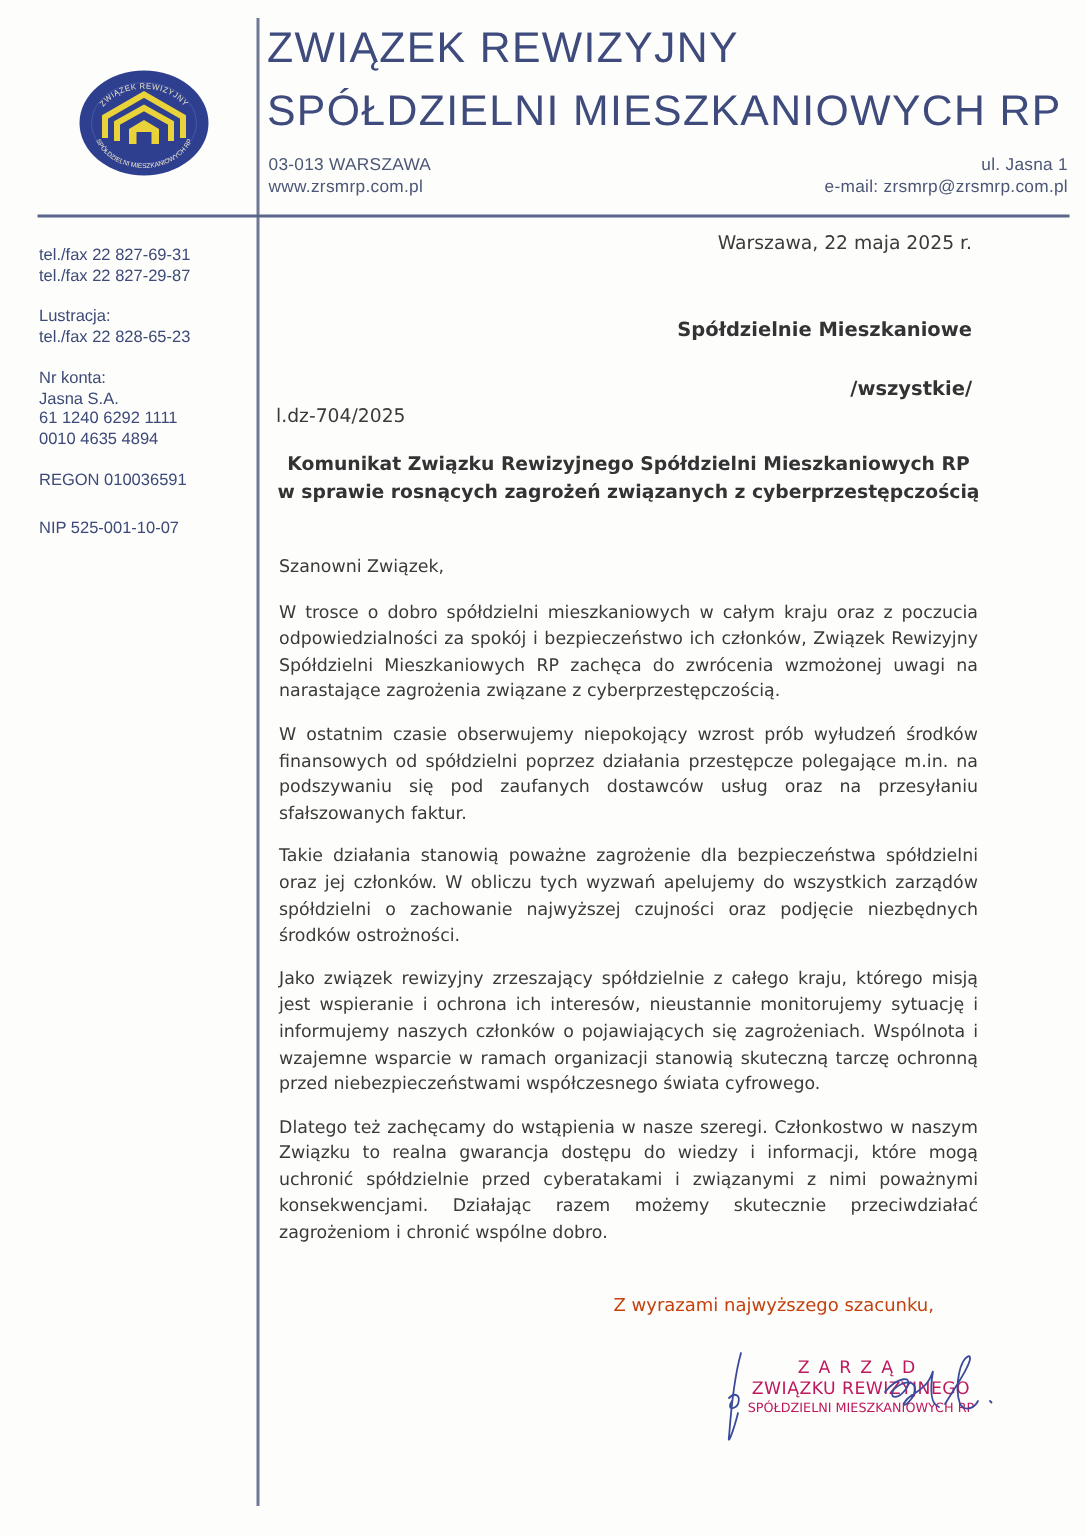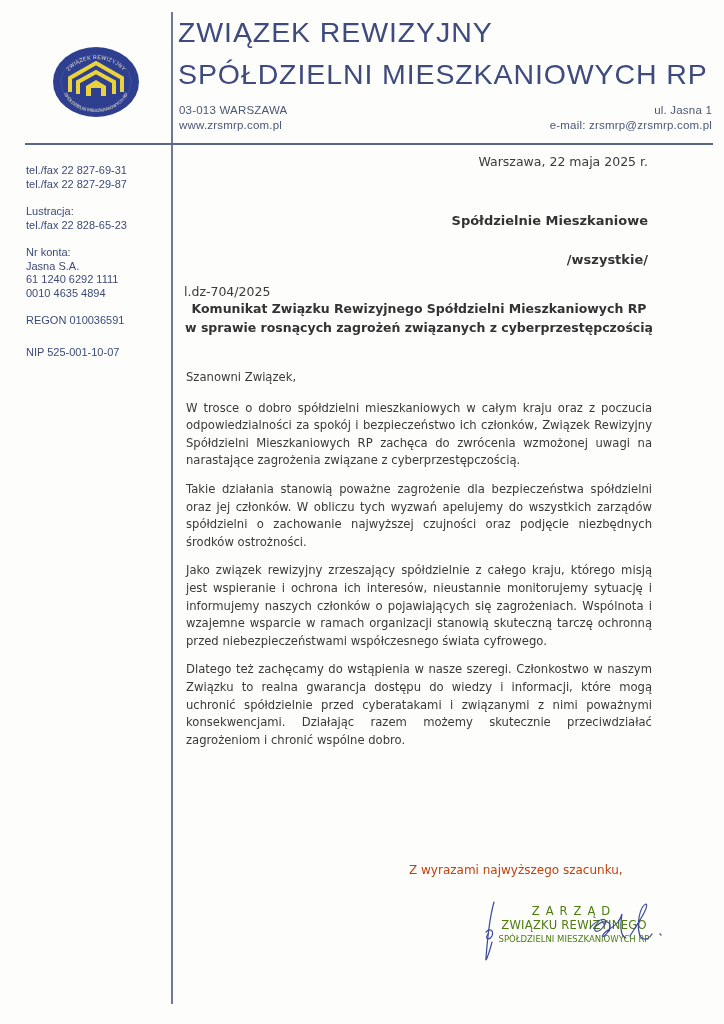--- a/index.html
+++ b/index.html
@@ -27,30 +27,30 @@
     .sidebar { position: absolute; left: 26px; top: 164px; width: 140px; font-size: 11px; color: #3d4a78; line-height: 13.5px; }
     .sb-block { margin-bottom: 14px; }
     .sb-line { display: block; white-space: nowrap; }
 
     
     .doc { font-family: "DejaVu Sans", sans-serif; color: #3a3a3a; }
     .date { position: absolute; right: 76px; top: 154px; font-size: 12.5px; color: #3a3a3a; white-space: nowrap; }
     .addressee { position: absolute; right: 76px; font-size: 13px; font-weight: bold; color: #333; white-space: nowrap; }
     .addressee.a1 { top: 213px; }
     .addressee.a2 { top: 252px; }
-    .ref { position: absolute; left: 184px; top: 269px; font-size: 12.5px; color: #3a3a3a; margin-top: 15px; }
+    .ref { position: absolute; left: 184px; top: 269px; font-size: 12.5px; color: #3a3a3a; }
     .subject { position: absolute; left: 184px; width: 470px; top: 299px; text-align: center; font-size: 12.5px; font-weight: bold; color: #333; line-height: 19px; }
 
     .body-text { position: absolute; left: 186px; width: 466px; top: 369px; font-size: 11.6px; line-height: 17.6px; color: #3a3a3a; }
     .body-text p { text-align: justify; margin-bottom: 11px; }
     .body-text p.greet { margin-bottom: 13px; text-align: left; }
 
     .closing { position: absolute; left: 409px; top: 863px; font-size: 12px; color: #c2410c; white-space: nowrap; }
 
-    .sig-block { position: absolute; left: 484px; top: 905px; width: 180px; text-align: center; color: #4d7c0f; font-family: "DejaVu Sans", sans-serif; }
+    .sig-block { position: absolute; left: 484px; top: 905px; width: 180px; text-align: center; color: #be185d; font-family: "DejaVu Sans", sans-serif; }
     .sig-l1 { font-size: 11.5px; letter-spacing: 6px; line-height: 13px; }
     .sig-l2 { font-size: 11.5px; letter-spacing: 0.3px; line-height: 15px; }
     .sig-l3 { font-size: 8.5px; letter-spacing: 0px; line-height: 12px; }
     .signature { position: absolute; left: 480px; top: 896px; width: 210px; height: 70px; pointer-events: none; }
   </style>
 </head>
 <body>
 
 <div class="vline"></div>
 <div class="hline"></div>
@@ -116,20 +116,21 @@
   <div class="addressee a2">/wszystkie/</div>
   <div class="ref">l.dz-704/2025</div>
   <div class="subject">
     <div>Komunikat Związku Rewizyjnego Spółdzielni Mieszkaniowych RP</div>
     <div>w sprawie rosnących zagrożeń związanych z cyberprzestępczością</div>
   </div>
 
   <div class="body-text">
     <p class="greet">Szanowni Związek,</p>
     <p>W trosce o dobro spółdzielni mieszkaniowych w całym kraju oraz z poczucia odpowiedzialności za spokój i bezpieczeństwo ich członków, Związek Rewizyjny Spółdzielni Mieszkaniowych RP zachęca do zwrócenia wzmożonej uwagi na narastające zagrożenia związane z cyberprzestępczością.</p>
+    <p>W ostatnim czasie obserwujemy niepokojący wzrost prób wyłudzeń środków finansowych od spółdzielni poprzez działania przestępcze polegające m.in. na podszywaniu się pod zaufanych dostawców usług oraz na przesyłaniu sfałszowanych faktur.</p>
     <p>Takie działania stanowią poważne zagrożenie dla bezpieczeństwa spółdzielni oraz jej członków. W obliczu tych wyzwań apelujemy do wszystkich zarządów spółdzielni o zachowanie najwyższej czujności oraz podjęcie niezbędnych środków ostrożności.</p>
     <p>Jako związek rewizyjny zrzeszający spółdzielnie z całego kraju, którego misją jest wspieranie i ochrona ich interesów, nieustannie monitorujemy sytuację i informujemy naszych członków o pojawiających się zagrożeniach. Wspólnota i wzajemne wsparcie w ramach organizacji stanowią skuteczną tarczę ochronną przed niebezpieczeństwami współczesnego świata cyfrowego.</p>
     <p>Dlatego też zachęcamy do wstąpienia w nasze szeregi. Członkostwo w naszym Związku to realna gwarancja dostępu do wiedzy i informacji, które mogą uchronić spółdzielnie przed cyberatakami i związanymi z nimi poważnymi konsekwencjami. Działając razem możemy skutecznie przeciwdziałać zagrożeniom i chronić wspólne dobro.</p>
   </div>
 
   <div class="closing">Z wyrazami najwyższego szacunku,</div>
 
   <div class="sig-block">
     <div class="sig-l1">ZARZĄD</div>
     <div class="sig-l2">ZWIĄZKU REWIZYJNEGO</div>

